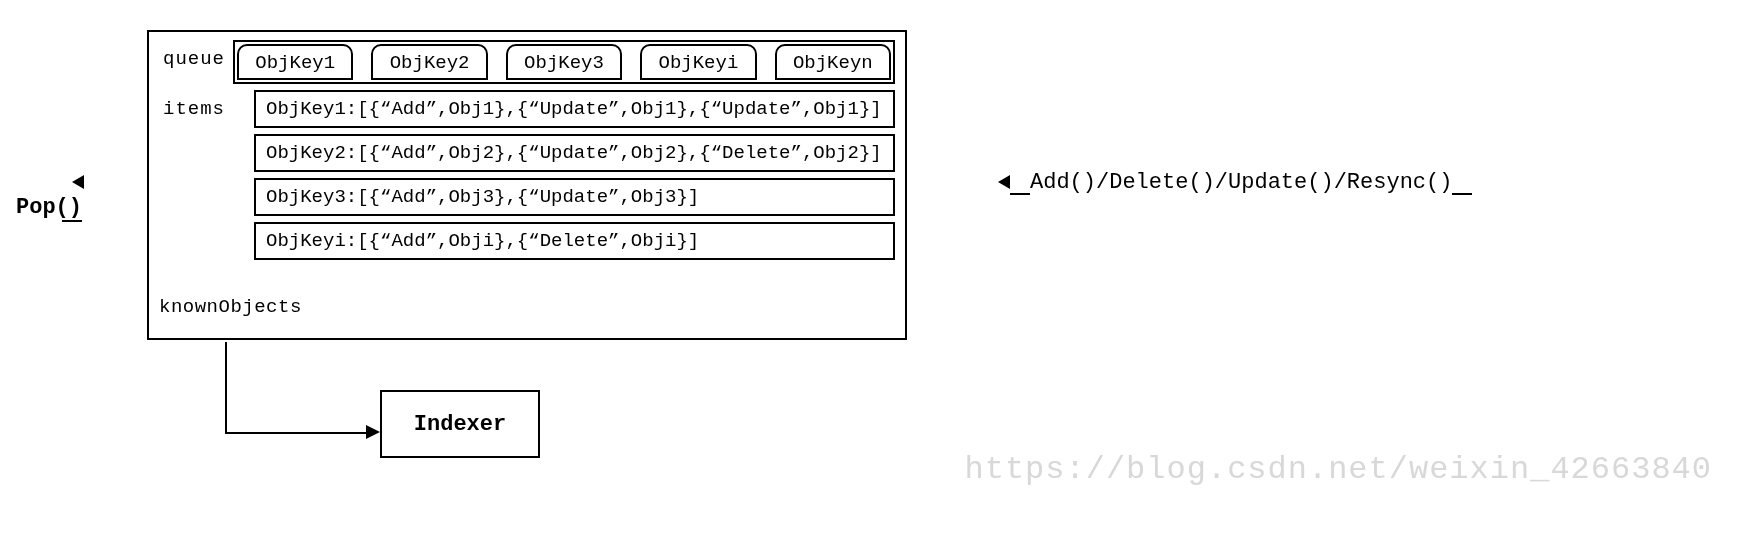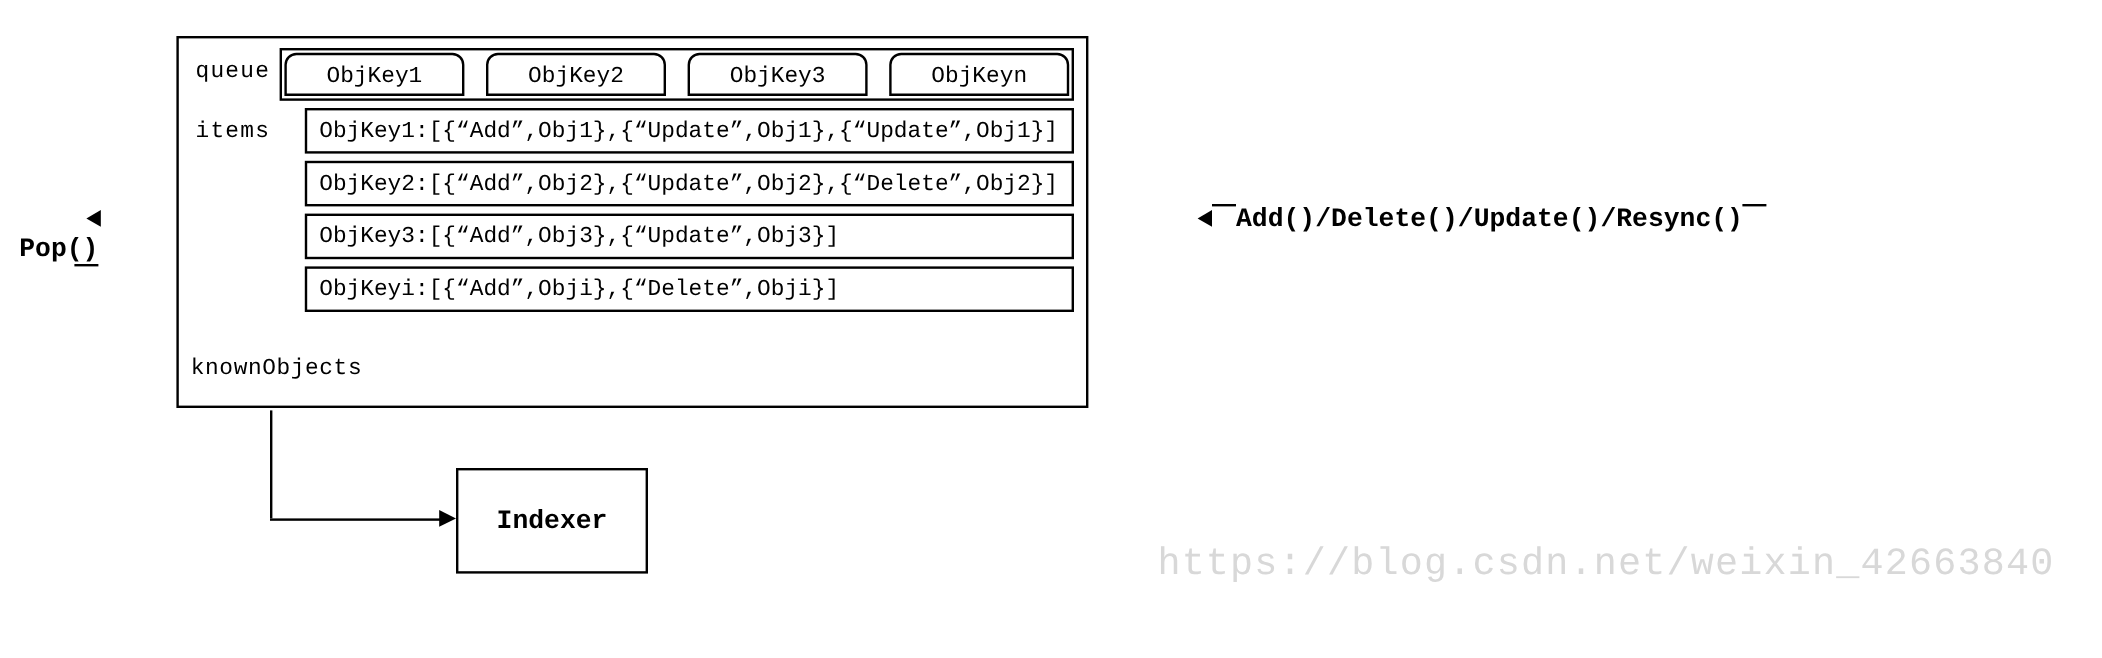--- a/index.html
+++ b/index.html
@@ -110,22 +110,22 @@
     margin-right: -2px;
     vertical-align: middle;
   }
 
   
   .ops-area {
     position: absolute;
     left: 998px;
     top: 170px;
     display: flex;
-    align-items: flex-start;
-    font-weight: bold;
+    align-items: flex-end;
+    font-weight: normal;
     font-size: 22px;
     white-space: nowrap;
   }
   .ops-area .dash {
     display:inline-block;
     width: 20px;
     border-top: 2px solid #000;
     vertical-align: middle;
   }
   .arr-left2::before {
@@ -137,21 +137,21 @@
     border-right: 12px solid #000;
     vertical-align: middle;
   }
 
   
   .indexer-box {
     position: absolute;
     left: 380px;
     top: 390px;
     width: 160px;
-    height: 88px;
+    height: 68px;
     border: 2px solid #000;
     display: flex;
     align-items: center;
     justify-content: center;
     font-weight: bold;
     font-size: 22px;
     box-sizing: border-box;
   }
   .connector-v {
     position: absolute;
@@ -202,20 +202,21 @@
   </div>
 
   <div class="fifo-box">
 
     <div class="row">
       <div class="row-label">queue</div>
       <div class="queue-strip">
         <div class="queue-tab">ObjKey1</div>
         <div class="queue-tab">ObjKey2</div>
         <div class="queue-tab">ObjKey3</div>
+        <div class="queue-tab">ObjKeyi</div>
         <div class="queue-tab">ObjKeyn</div>
       </div>
     </div>
 
     <div class="row">
       <div class="row-label">items</div>
       <div class="items-col">
         <div class="item-row">ObjKey1:[{“Add”,Obj1},{“Update”,Obj1},{“Update”,Obj1}]</div>
         <div class="item-row">ObjKey2:[{“Add”,Obj2},{“Update”,Obj2},{“Delete”,Obj2}]</div>
         <div class="item-row">ObjKey3:[{“Add”,Obj3},{“Update”,Obj3}]</div>

